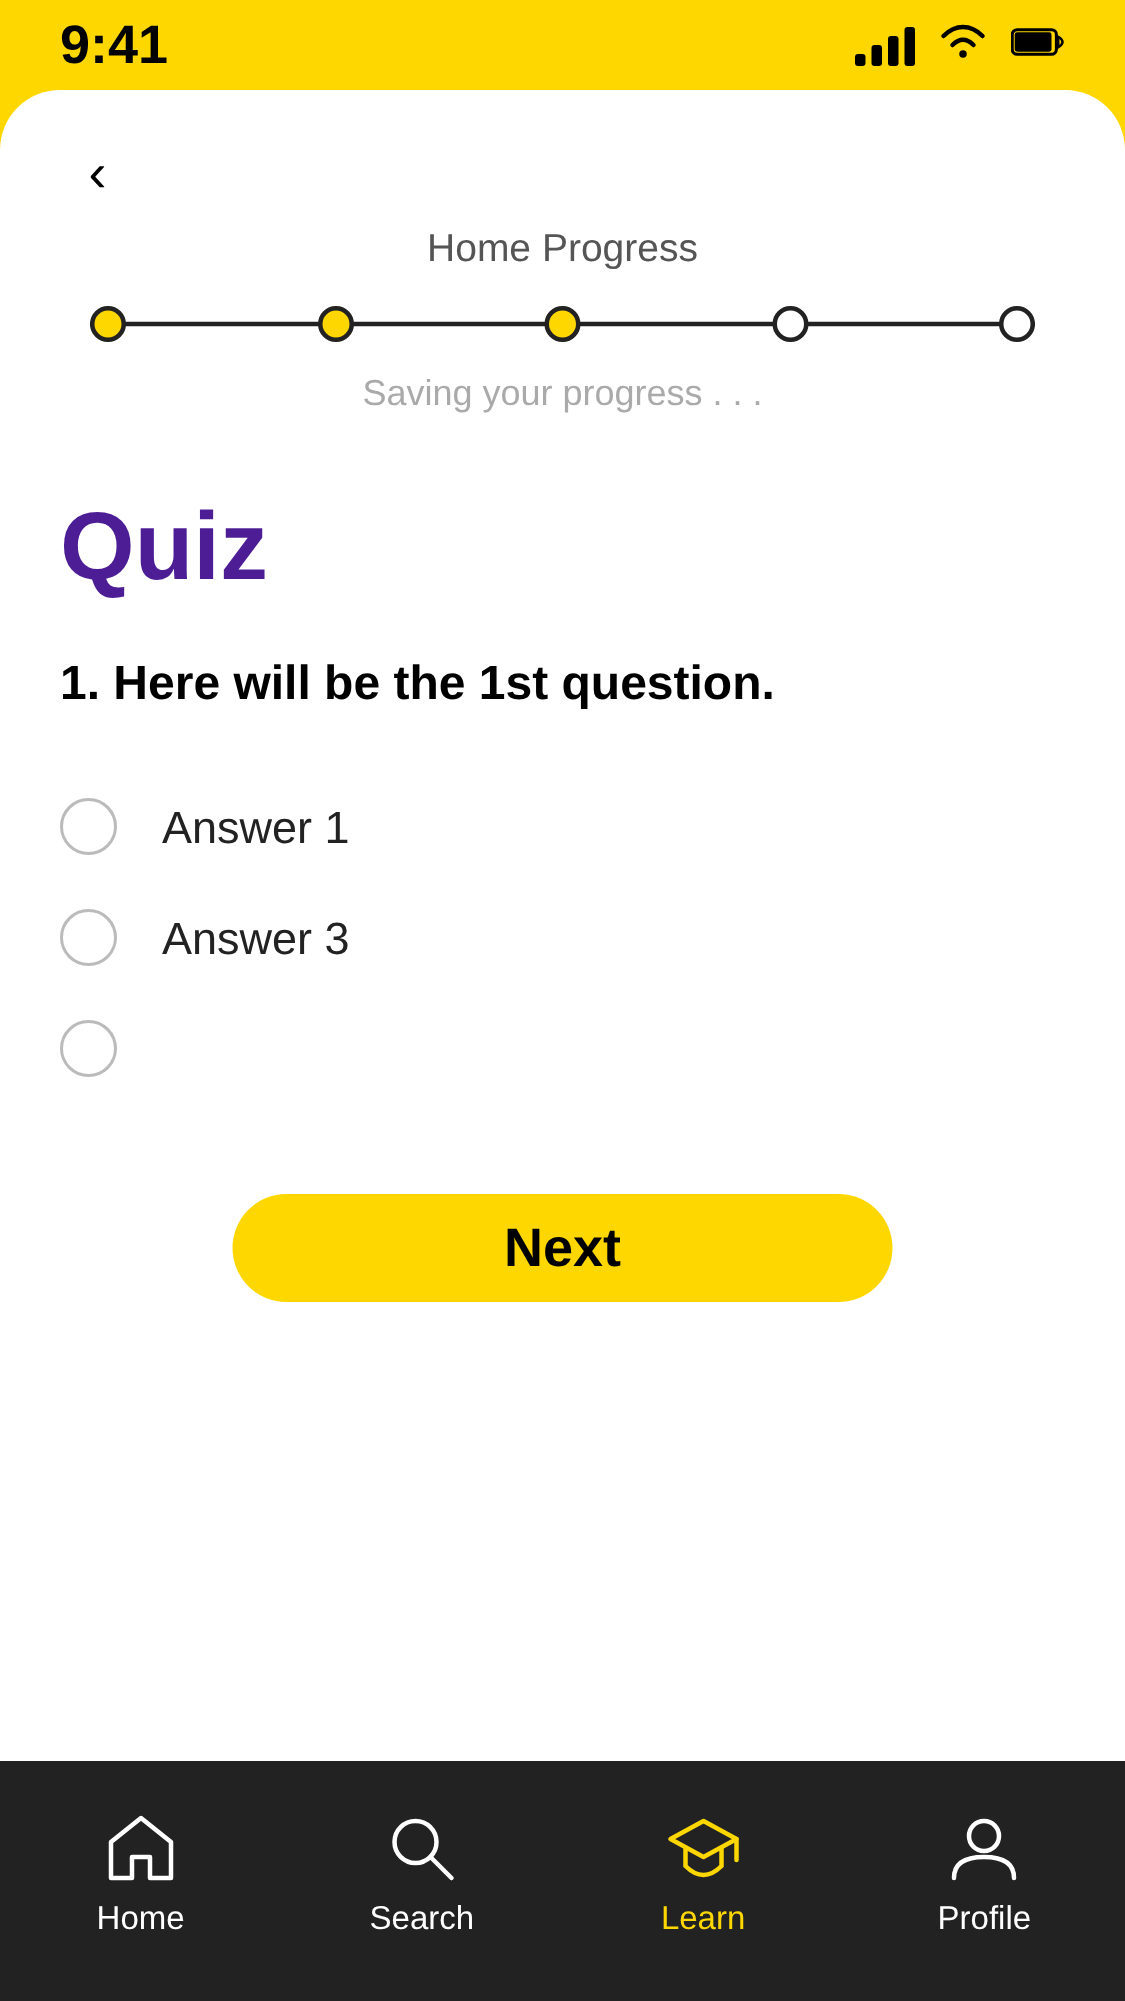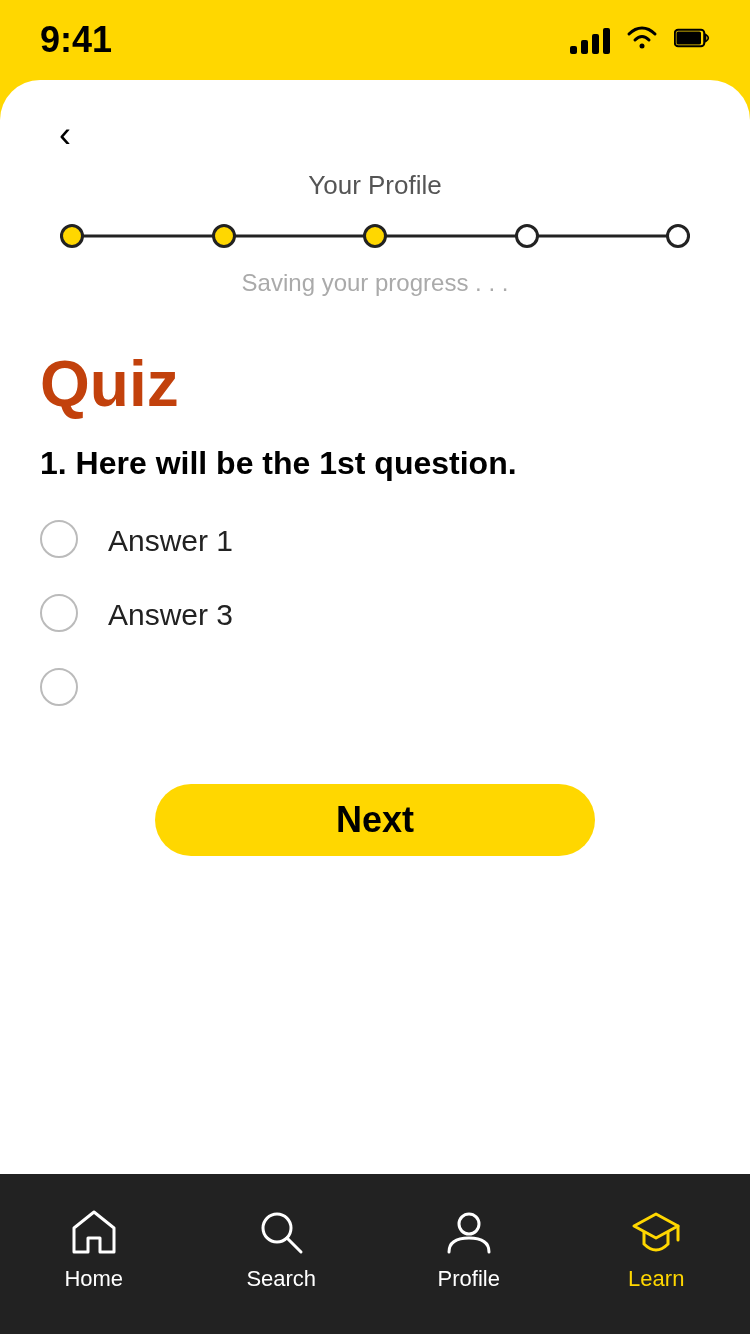--- a/index.html
+++ b/index.html
@@ -9,21 +9,21 @@
       min-height: 1334px;
       font-family: -apple-system, BlinkMacSystemFont, 'Helvetica Neue', Arial, sans-serif;
       background: #FFD700;
       position: relative;
       overflow-x: hidden;
     }
 
     
     .status-bar {
       background: #FFD700;
-      height: 80px;
+      height: 60px;
       display: flex;
       align-items: center;
       justify-content: space-between;
       padding: 0 40px;
     }
     .status-time {
       font-size: 36px;
       font-weight: 700;
       color: #000;
     }
@@ -117,28 +117,28 @@
     .saving-text {
       margin-top: 18px;
       font-size: 24px;
       color: #aaa;
     }
 
     
     .quiz-title {
       font-size: 64px;
       font-weight: 800;
-      color: #c2410c;
-      margin-bottom: 20px;
+      color: #4c1d95;
+      margin-bottom: 32px;
     }
     .question-text {
       font-size: 32px;
       font-weight: 700;
       color: #000;
-      margin-bottom: 16px;
+      margin-bottom: 36px;
       line-height: 1.4;
     }
 
     
     .answers-list {
       list-style: none;
       margin-bottom: 60px;
     }
     .answer-item {
       display: flex;
@@ -252,21 +252,21 @@
   </div>
 </div>
 
 <div class="main-card">
 
   <div class="back-btn">
     <span class="back-chevron">‹</span>
   </div>
 
   <div class="progress-section">
-    <div class="progress-label">Your Profile</div>
+    <div class="progress-label">Home Progress</div>
     <div class="progress-track">
       <div class="progress-line"></div>
       <div class="progress-dots">
         <div class="progress-dot filled"></div>
         <div class="progress-dot filled"></div>
         <div class="progress-dot filled"></div>
         <div class="progress-dot"></div>
         <div class="progress-dot"></div>
       </div>
     </div>
@@ -315,32 +315,32 @@
         <line x1="32" y1="32" x2="46" y2="46" stroke="#fff" stroke-width="3" stroke-linecap="round"></line>
       </svg>
     </div>
     <span class="nav-label">Search</span>
   </div>
 
 
   <div class="nav-item">
     <div class="nav-icon">
       <svg viewBox="0 0 52 52" fill="none" xmlns="http://www.w3.org/2000/svg">
-        <circle cx="26" cy="18" r="10" stroke="#fff" stroke-width="3" fill="none"></circle>
-        <path d="M6 46 Q6 32 26 32 Q46 32 46 46" stroke="#fff" stroke-width="3" fill="none" stroke-linecap="round"></path>
-      </svg>
-    </div>
-    <span class="nav-label">Profile</span>
+
+        <polygon points="26,8 48,20 26,32 4,20" stroke="#FFD700" stroke-width="3" fill="none" stroke-linejoin="round"></polygon>
+        <path d="M14 25 L14 38 Q20 44 26 44 Q32 44 38 38 L38 25" stroke="#FFD700" stroke-width="3" fill="none"></path>
+        <line x1="48" y1="20" x2="48" y2="34" stroke="#FFD700" stroke-width="3" stroke-linecap="round"></line>
+      </svg>
+    </div>
+    <span class="nav-label active">Learn</span>
   </div>
 
   <div class="nav-item">
     <div class="nav-icon">
       <svg viewBox="0 0 52 52" fill="none" xmlns="http://www.w3.org/2000/svg">
-
-        <polygon points="26,8 48,20 26,32 4,20" stroke="#FFD700" stroke-width="3" fill="none" stroke-linejoin="round"></polygon>
-        <path d="M14 25 L14 38 Q20 44 26 44 Q32 44 38 38 L38 25" stroke="#FFD700" stroke-width="3" fill="none"></path>
-        <line x1="48" y1="20" x2="48" y2="34" stroke="#FFD700" stroke-width="3" stroke-linecap="round"></line>
-      </svg>
-    </div>
-    <span class="nav-label active">Learn</span>
+        <circle cx="26" cy="18" r="10" stroke="#fff" stroke-width="3" fill="none"></circle>
+        <path d="M6 46 Q6 32 26 32 Q46 32 46 46" stroke="#fff" stroke-width="3" fill="none" stroke-linecap="round"></path>
+      </svg>
+    </div>
+    <span class="nav-label">Profile</span>
   </div>
 
 </nav>
 
 </body></html>

